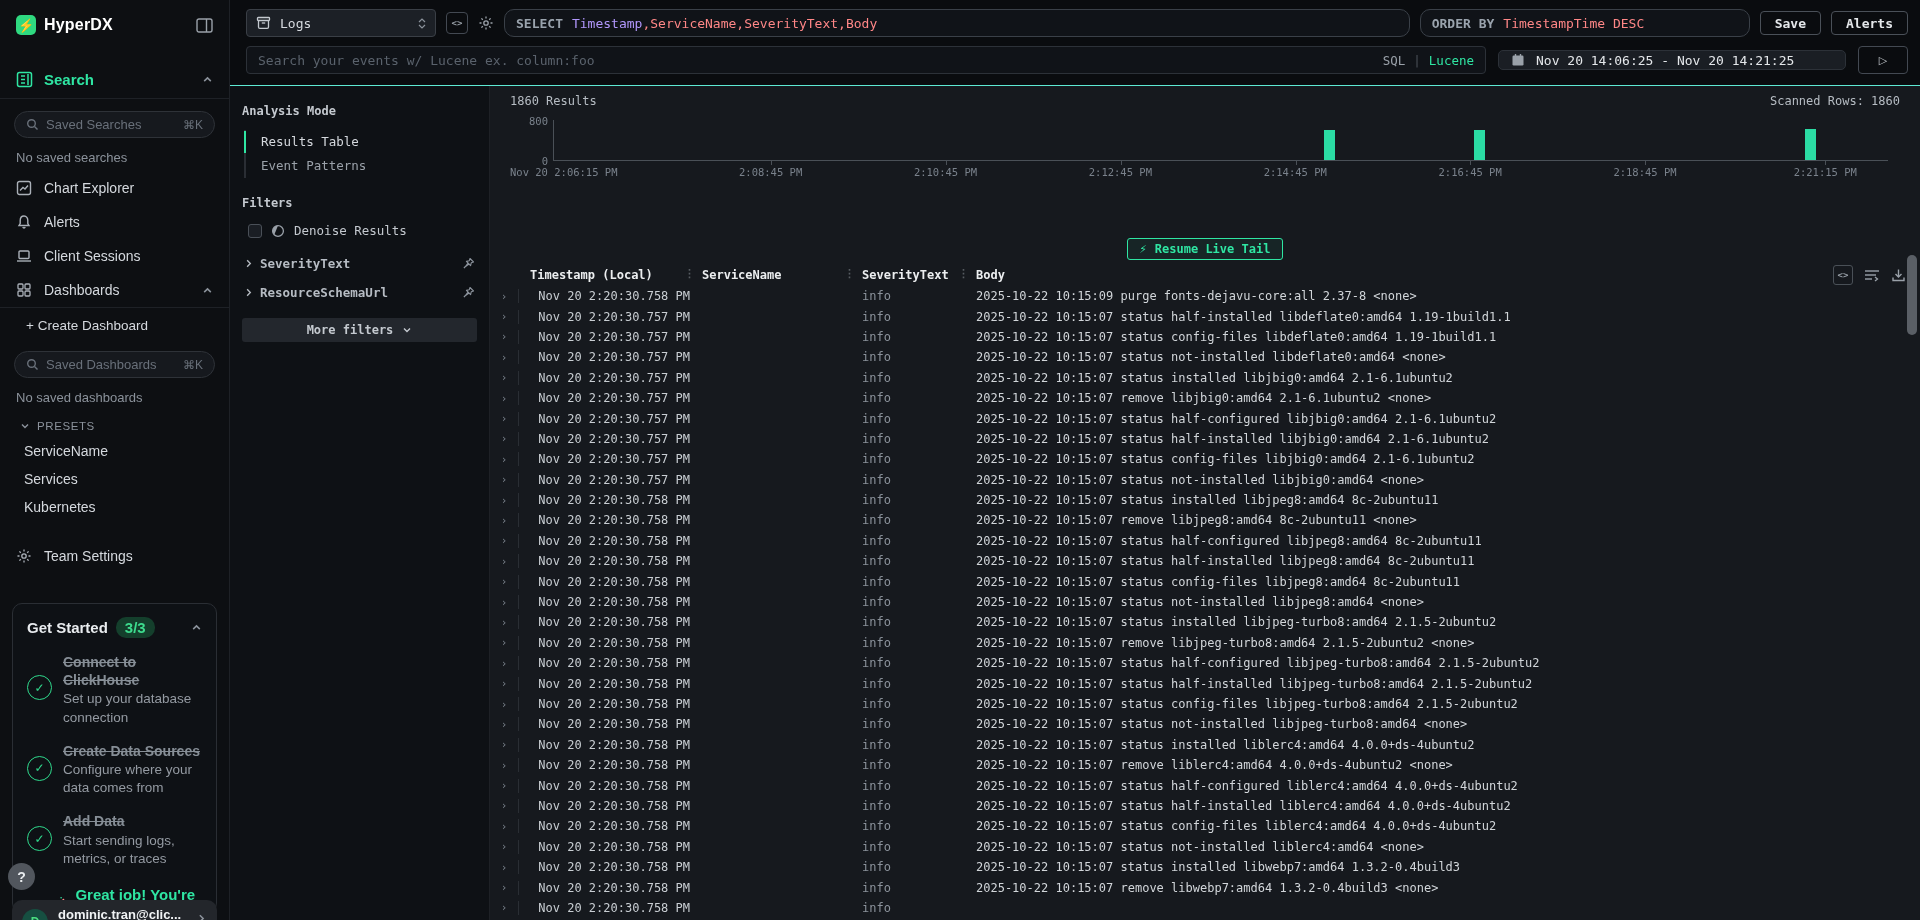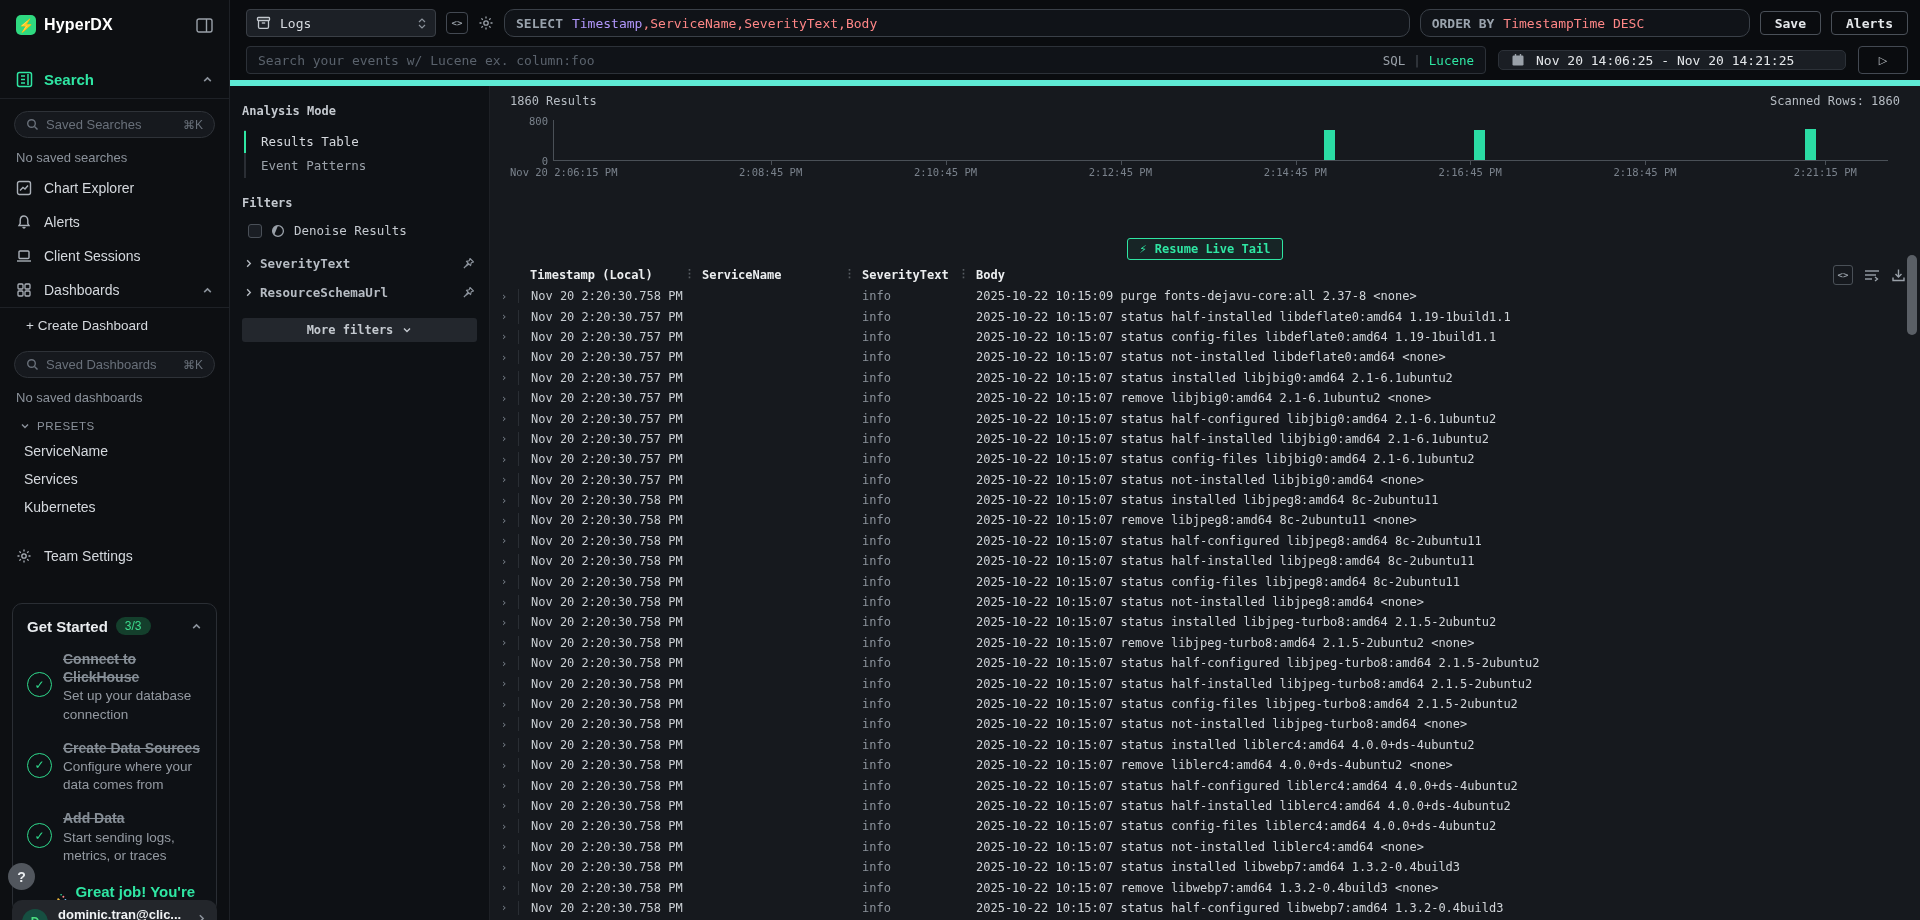--- a/index.html
+++ b/index.html
@@ -36,21 +36,21 @@
   .create-link { padding:10px 16px 6px 26px; color:#d5d9de; font-size:13.5px; }
   .presets-head { display:flex; align-items:center; gap:7px; padding:9px 16px 5px 20px;
                   color:#8b929b; font-size:11.5px; letter-spacing:.6px; }
   .preset-item { padding:6px 16px 6px 24px; color:#d5d9de; font-size:14px; }
   .team-settings { margin-top:18px; }
 
   .gs-card { position:absolute; left:12px; right:12px; top:603px; height:310px;
              border:1px solid #2a2e34; border-radius:10px; background:#0e1115; padding:13px 14px; overflow:hidden; }
   .gs-head { display:flex; align-items:center; gap:8px; }
   .gs-title { font-size:15px; font-weight:700; color:#e9ecef; }
-  .gs-badge { background:#143f2c; color:#3ddc8e; font-size:12px; font-weight:400;
+  .gs-badge { background:#143f2c; color:#3ddc8e; font-size:15px; font-weight:700;
               padding:2px 9px; border-radius:10px; }
   .gs-head .sp { margin-left:auto; color:#8b929b; display:flex; }
   .gs-item { display:flex; gap:11px; margin-top:15px; align-items:flex-start; }
   .gs-check { width:25px; height:25px; flex-shrink:0; border-radius:50%; border:1.5px solid #2fd98c;
               color:#2fd98c; display:flex; align-items:center; justify-content:center;
               font-size:12px; margin-top:14px; }
   .gs-item:first-of-type .gs-check { margin-top:22px; }
   .gs-item-title { font-size:14px; font-weight:700; color:#868e96; text-decoration:line-through; line-height:1.3; }
   .gs-item-sub { font-size:13.5px; color:#949aa2; line-height:1.35; margin-top:1px; }
   .gs-done { margin-top:18px; margin-left:26px; color:#2fe6a3; font-weight:700; font-size:15px;
@@ -62,21 +62,21 @@
   .user-bar { position:absolute; left:12px; right:12px; top:900px; height:48px; background:#23262b;
               border-radius:10px 10px 0 0; display:flex; align-items:flex-start; gap:10px;
               padding:5px 10px; z-index:2; }
   .avatar { width:26px; height:26px; border-radius:50%; background:#164f41; color:#4ade80;
             display:flex; align-items:center; justify-content:center; font-size:12px; font-weight:700; margin-top:4px; }
   .user-name { font-size:13px; font-weight:700; color:#f1f3f5; line-height:1.2; margin-top:2px; }
   .user-bar .sp { margin-left:auto; color:#8b929b; display:flex; margin-top:8px; }
 
   
   .main { flex:1; display:flex; flex-direction:column; min-width:0; }
-  .topbar { background:#0a0c0f; height:86px; padding:9px 12px 17px 16px; border-bottom:6px solid #5eead4; }
+  .topbar { background:#0a0c0f; height:86px; padding:9px 12px 17px 16px; border-bottom:1px solid #5eead4; }
   .tb-row { display:flex; align-items:center; gap:10px; height:28px; }
   .tb-row.second { margin-top:9px; gap:12px; }
 
   .source-select { width:190px; height:28px; background:#1c2026; border:1px solid #3a3f46; border-radius:4px;
                    display:flex; align-items:center; gap:9px; padding:0 9px; color:#d5d9de; font-size:13px; }
   .source-select .sp { margin-left:auto; color:#8b929b; display:flex; flex-direction:column; gap:1px; }
   .icon-box { width:22px; height:22px; border:1px solid #434952; border-radius:4px; color:#9aa1a9;
               display:flex; align-items:center; justify-content:center; font-size:9px; font-weight:700; flex-shrink:0; }
   .gear-btn { color:#9aa1a9; font-family:"DejaVu Sans", sans-serif; font-size:16px; line-height:1; }
 
@@ -144,21 +144,21 @@
   .c-ts   { width:172px; flex-shrink:0; padding-left:12px; white-space:nowrap; overflow:hidden; }
   .c-svc  { width:160px; flex-shrink:0; padding-left:12px; white-space:nowrap; overflow:hidden; }
   .c-sev  { width:114px; flex-shrink:0; padding-left:12px; white-space:nowrap; overflow:hidden; }
   .c-body { flex:1; padding-left:12px; white-space:nowrap; overflow:hidden; min-width:0; }
   .col-handle { position:absolute; top:3px; color:#565b61; font-size:11px; }
   .table-tools { position:absolute; top:1px; right:14px; display:flex; gap:11px; align-items:center; color:#9aa1a9; }
   .tool-boxed { width:20px; height:20px; border:1px solid #4a5057; border-radius:3px;
                 display:flex; align-items:center; justify-content:center; }
   .tbody .trow { display:flex; align-items:center; height:20.4px; font-size:12px; color:#c9ced3; }
   .trow .c-chev { color:#7a828c; font-size:11px; }
-  .trow .c-ts { border-left:1px solid #2a2e34; color:#c9ced3; }
+  .trow .c-ts { border-left:1px solid #2a2e34; color:#c9ced3;text-align:right; }
   .trow .c-sev { color:#8b929b; }
   .trow .c-body { color:#d2d6da; }
 
   .scroll-thumb { position:absolute; right:3px; top:255px; width:10px; height:80px;
                   background:#5a5f66; border-radius:5px; z-index:5; }
   svg { display:block; }
 </style>
 </head>
 <body>
 
@@ -762,21 +762,20 @@
                 <span class="c-svc"></span>
                 <span class="c-sev">info</span>
                 <span class="c-body">2025-10-22 10:15:07 remove libwebp7:amd64 1.3.2-0.4build3 &lt;none&gt;</span>
               </div>
 
               <div class="trow">
                 <span class="c-chev">›</span>
                 <span class="c-ts">Nov 20 2:20:30.758 PM</span>
                 <span class="c-svc"></span>
                 <span class="c-sev">info</span>
-                <span class="c-body">2025-10-22 10:15:07 status half-configured libwebp7:amd64 1.3.2-0.4build3</span>
               </div>
 
               <div class="trow">
 
                 <span class="c-svc"></span>
 
               </div>
             </div>
         </div>
       </div>

